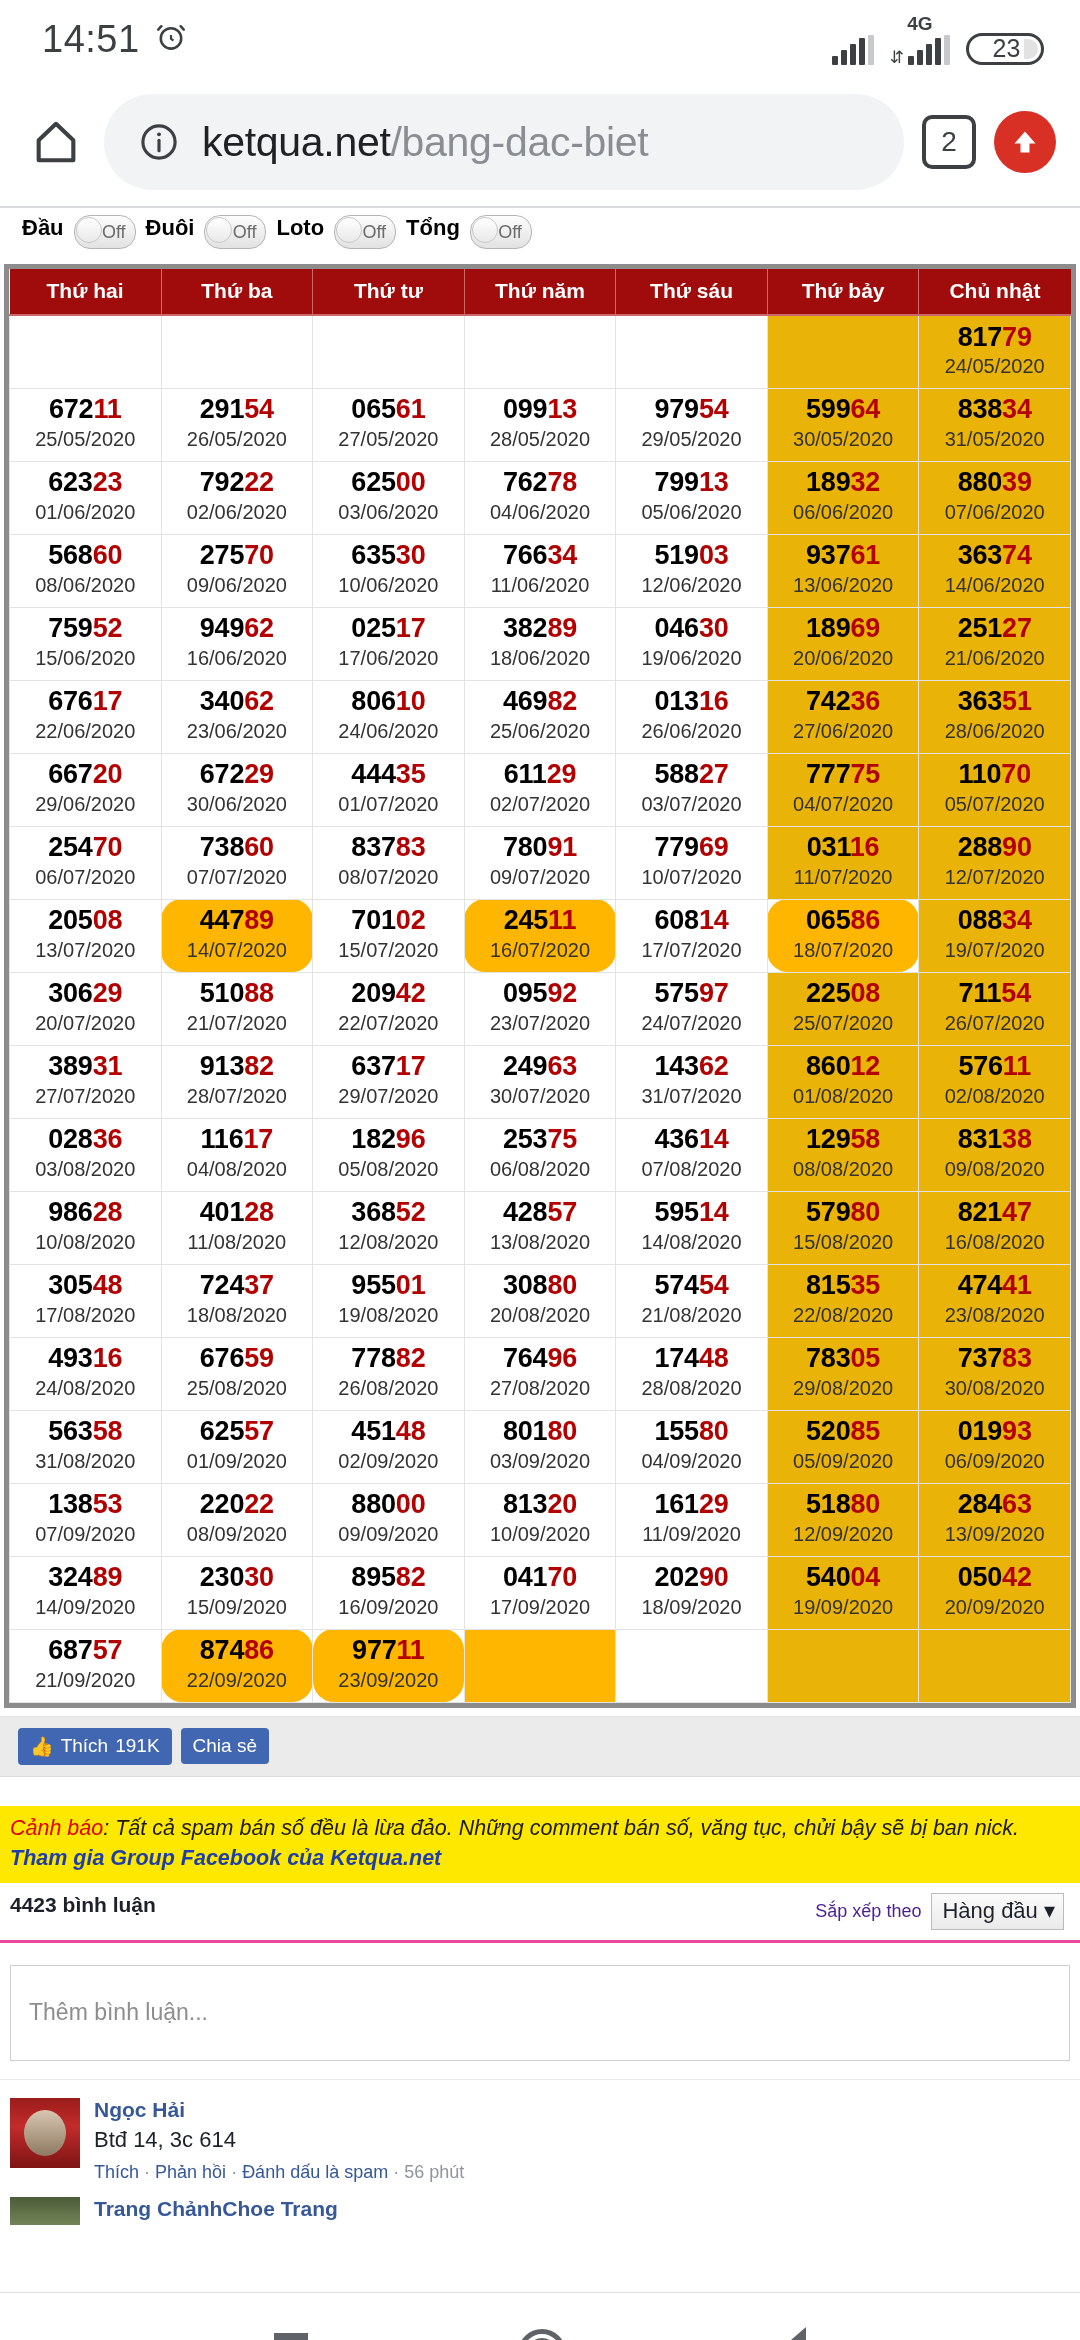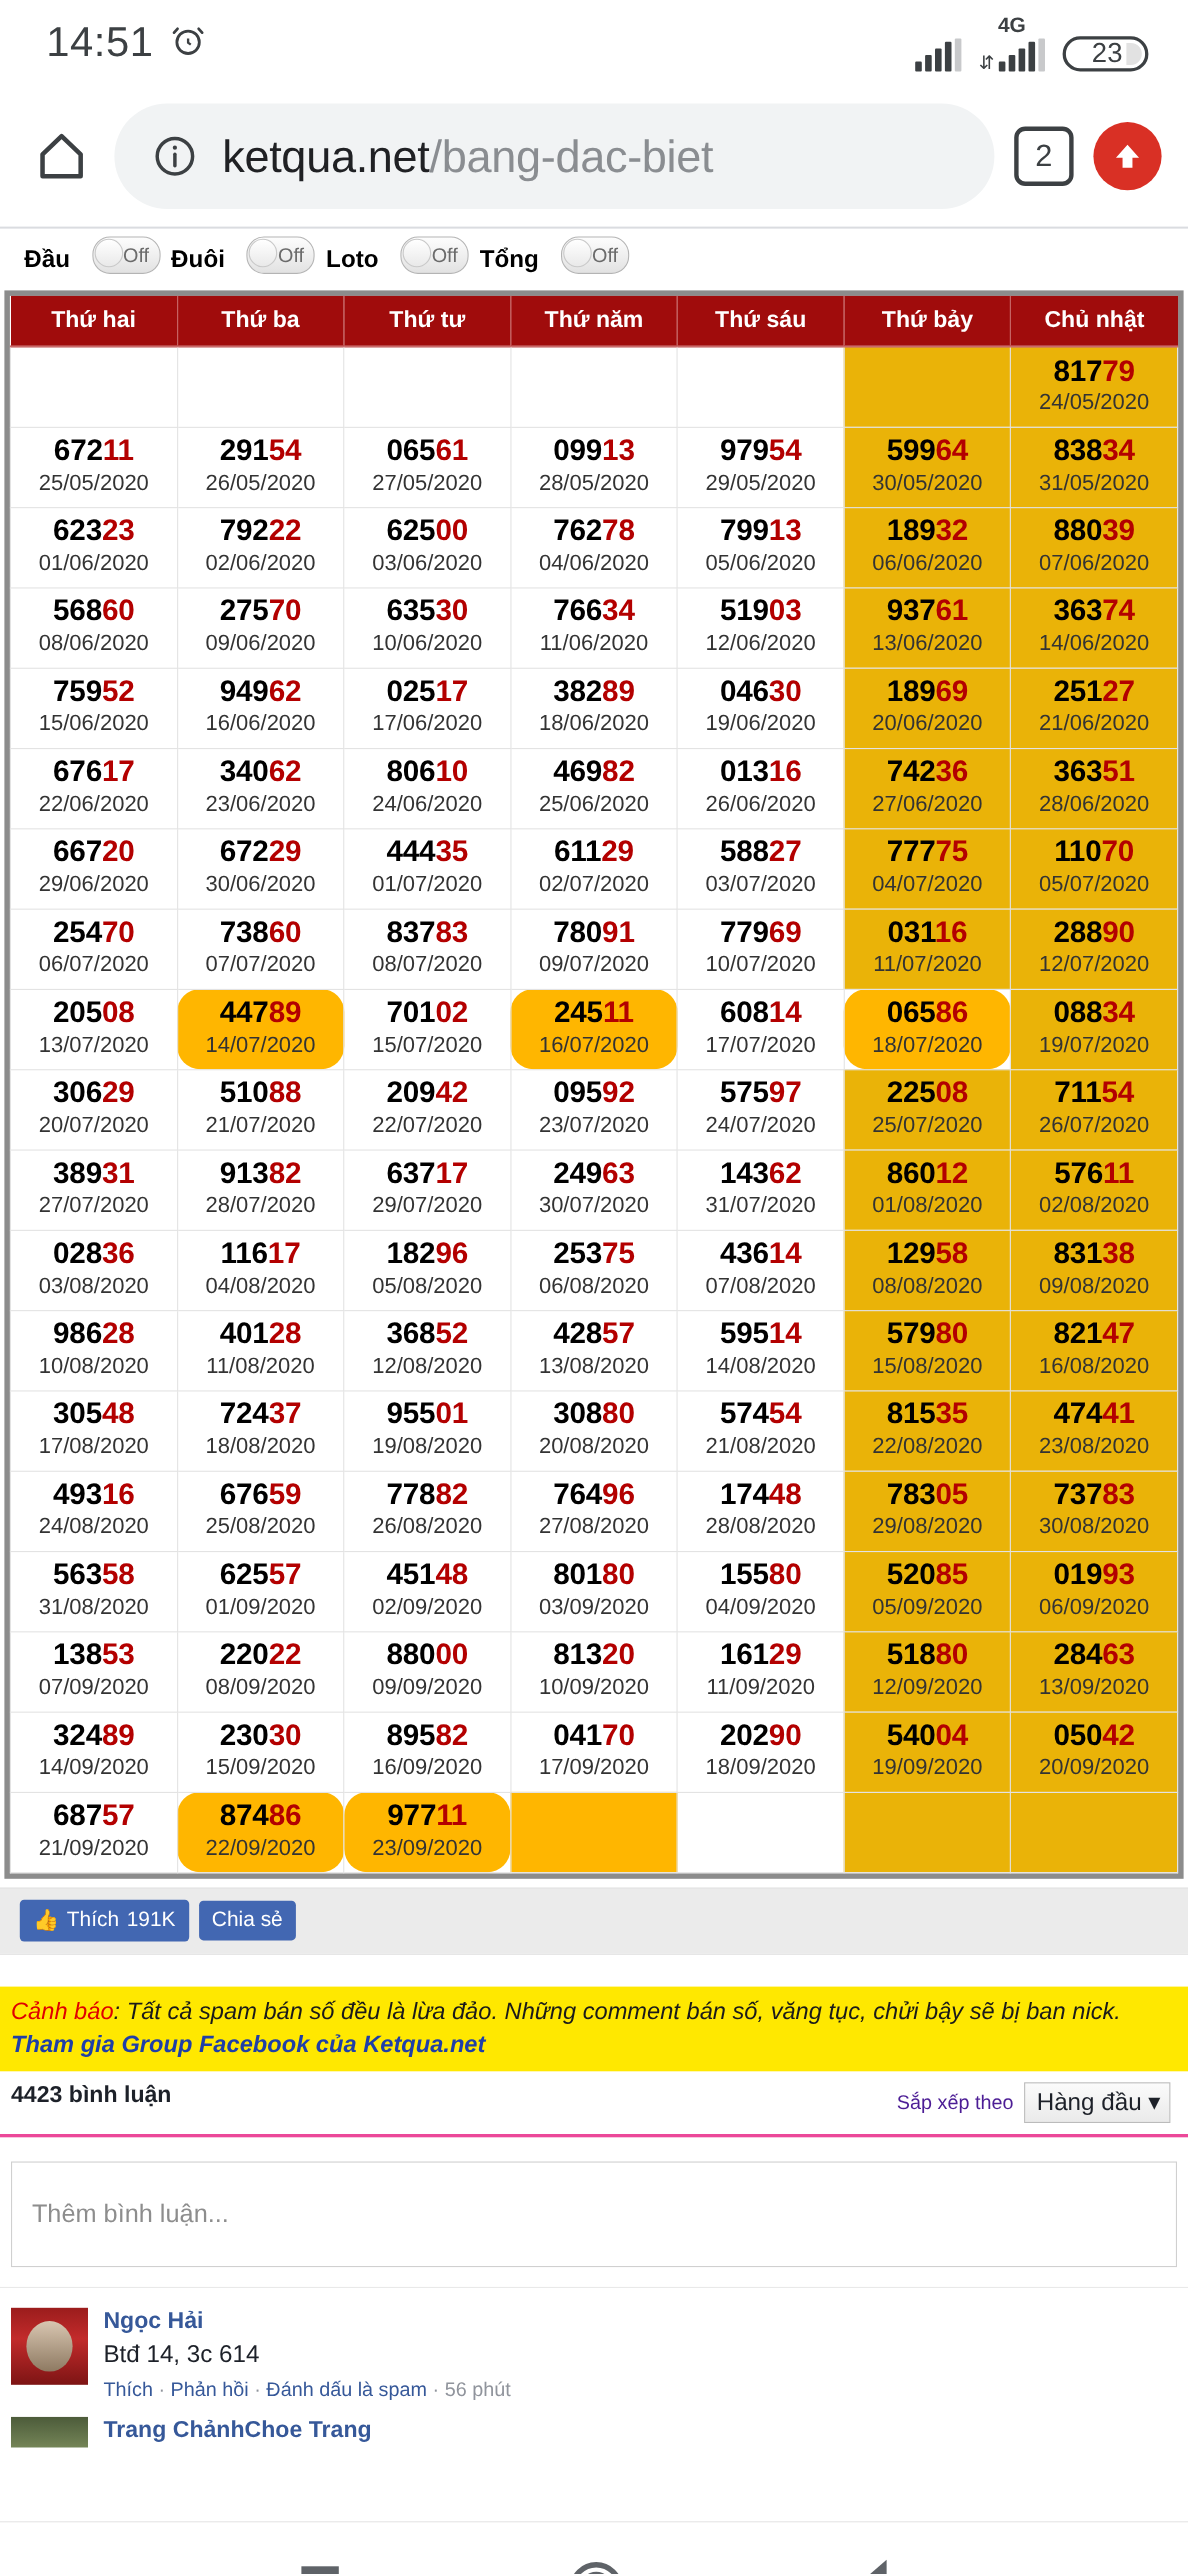--- a/index.html
+++ b/index.html
@@ -74,21 +74,21 @@
   #page {
     height: 2084px; overflow: hidden; background: #ffffff; position: relative;
   }
 
   
   #toggle-row {
     display: flex; align-items: center; gap: 0;
     padding: 6px 0 6px 22px; height: 48px;
     background: #ffffff;
   }
-  .tg-group { display: flex; align-items: flex-end; gap: 20px; margin-right: 10px; }
+  .tg-group { display: flex; align-items: flex-start; gap: 10px; margin-right: 10px; }
   .tg-label { font-size: 22px; font-weight: bold; color: #000; }
   .tg-switch {
     width: 62px; height: 34px; border-radius: 16px;
     border: 1px solid #b4b4b4;
     background: linear-gradient(#fdfdfd, #e2e2e2);
     display: flex; align-items: center; position: relative;
   }
   .tg-switch .knob {
     position: absolute; left: 1px; top: 1px; width: 26px; height: 26px;
     border-radius: 50%; background: linear-gradient(#ffffff,#e9e9e9);

